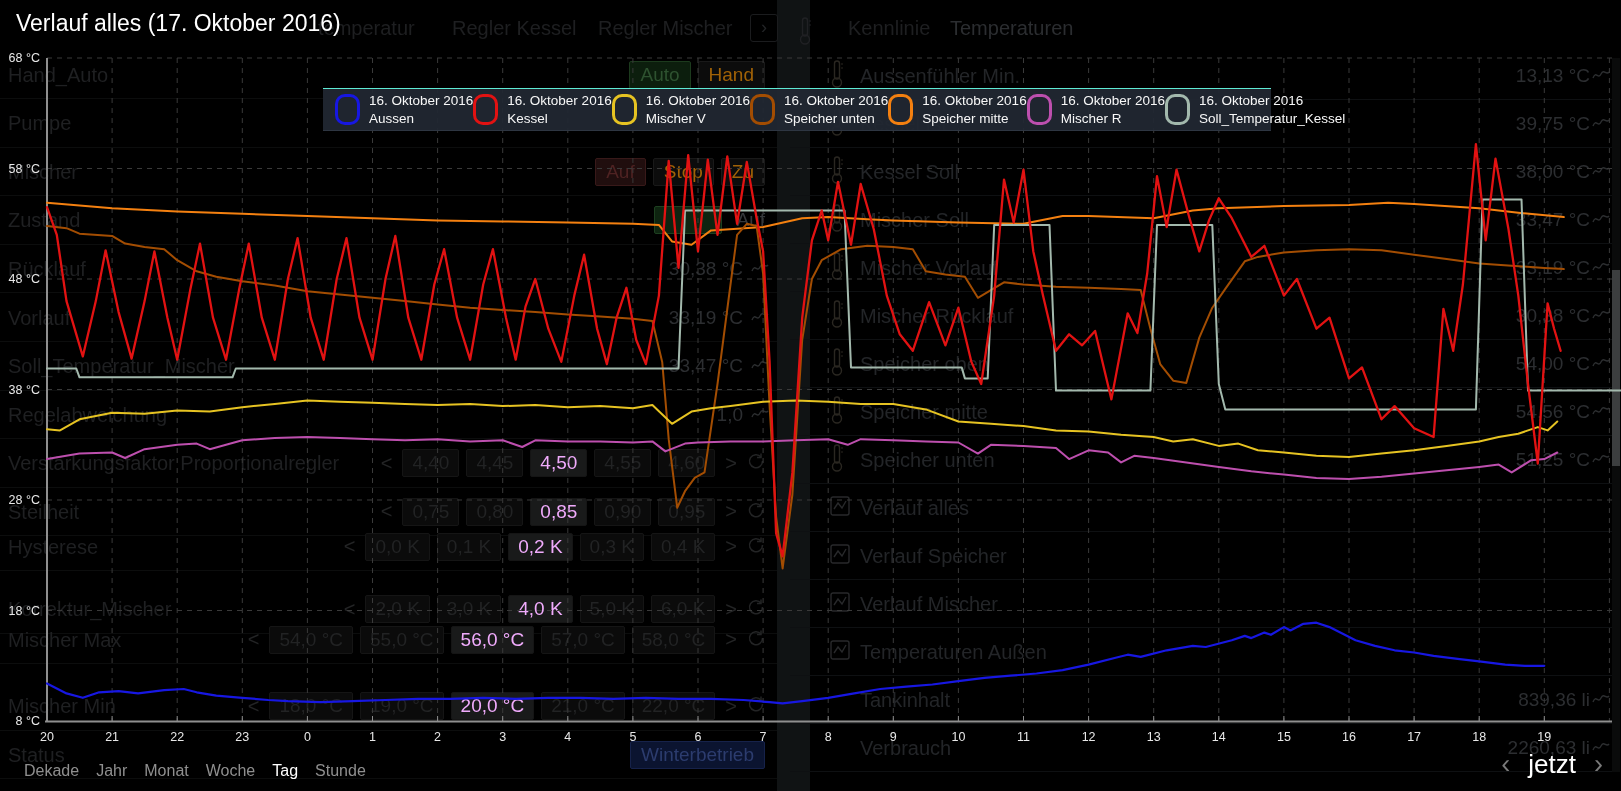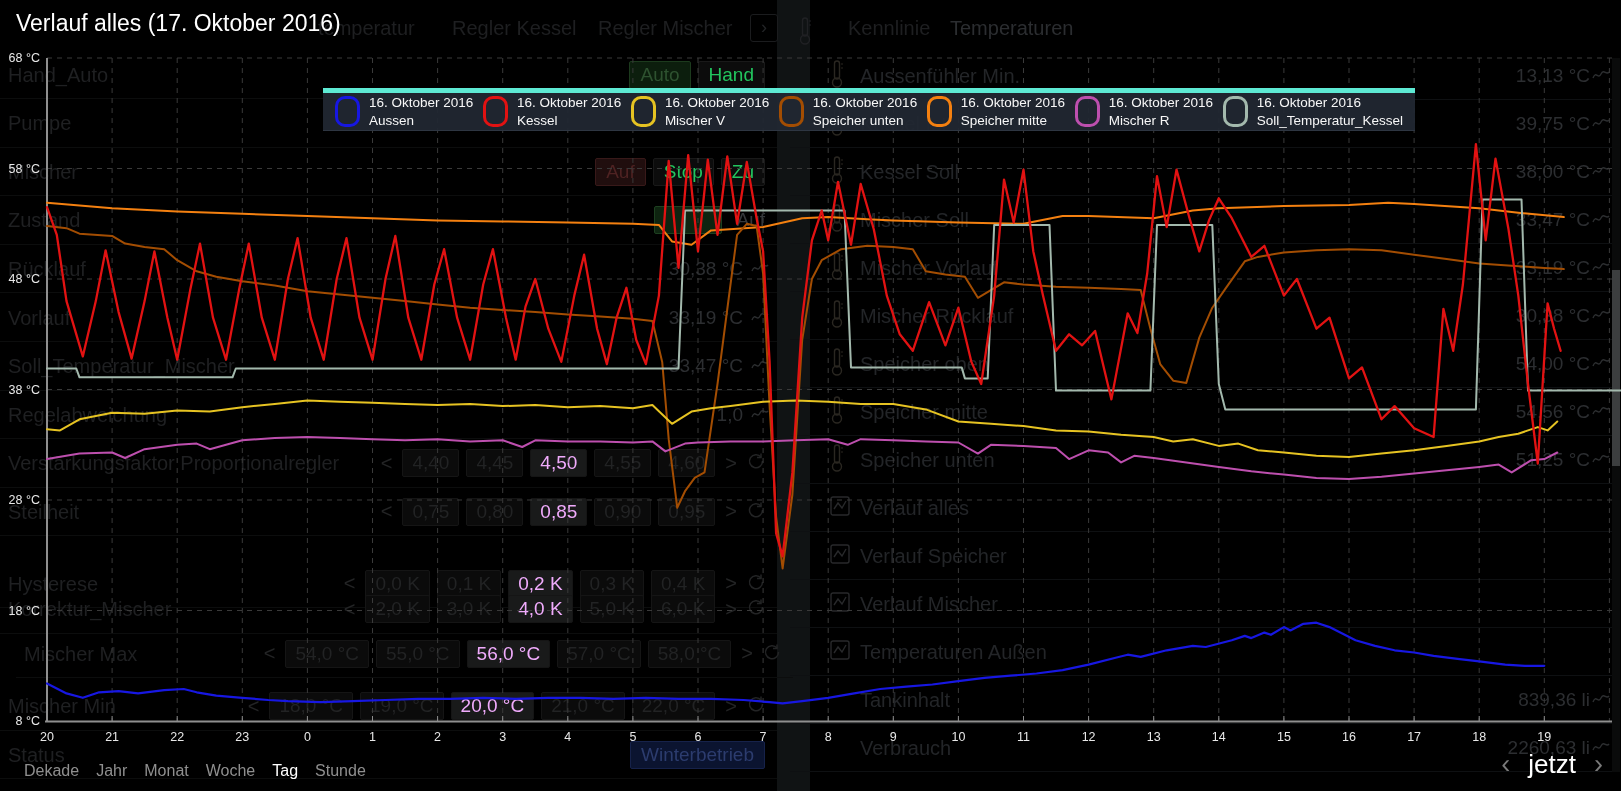--- a/index.html
+++ b/index.html
@@ -22,32 +22,32 @@
   .bgval{position:absolute;right:34px;top:50%;transform:translateY(-50%);
          font-size:19px;color:#2c2e31;white-space:nowrap;}
   .sqg{position:absolute;right:8px;top:50%;transform:translateY(-50%);}
   .ctrl{position:absolute;right:12px;top:50%;transform:translateY(-50%);
         display:flex;align-items:center;gap:7px;}
   .arr{font-size:20px;color:#232425;padding:0 3px;}
   .opt{font-size:19px;color:#222324;background:#0b0b0b;border:1px solid #151515;
        padding:2px 9px;border-radius:2px;white-space:nowrap;}
   .opt.sel{background:#191a1a;color:#f0abfc;}
   .dimbtn{font-size:19px;padding:2px 10px;border-radius:2px;white-space:nowrap;
-          background:#0c0c0c;border:1px solid #191919;color:#22c55e;}
+          background:#0c0c0c;border:1px solid #191919;color:#a16207;}
   .dimbtn.green{background:#0c1e0d;border-color:#1c3a1d;color:#2e5230;}
   .dimbtn.red{background:#200e0e;border-color:#381919;color:#4e2222;}
   .dimbtn.navy{background:#0b1430;border-color:#16224a;color:#2c3c6e;}
   .indbox{width:66px;height:26px;background:#0e2410;border:1px solid #1d4020;border-radius:2px;}
   .indtxt{font-size:19px;color:#35383b;margin-left:7px;}
   .bgscroll{position:absolute;right:1px;top:58px;width:8px;height:714px;background:#0a0b0b;}
   .bgscroll i{position:absolute;left:0;top:212px;width:8px;height:196px;background:#3c3e3f;display:block;}
   
   svg.chart{position:absolute;left:0;top:0;}
-  .legend{position:absolute;left:323px;top:88px;width:1092px;height:43px;box-sizing:border-box;
-          background:rgba(33,40,51,0.93);border-top:5px solid #5eead4;border-bottom:1px solid #2e3642;
+  .legend{position:absolute;left:323px;top:88px;width:948px;height:43px;box-sizing:border-box;
+          background:rgba(33,40,51,0.93);border-top:1px solid #5eead4;border-bottom:1px solid #2e3642;
           display:flex;align-items:center;justify-content:space-between;padding:0 12px;}
   .litem{display:flex;align-items:center;gap:9px;cursor:pointer;}
   .lsw{width:25px;height:31px;border-radius:10px;border:3px solid #fff;box-sizing:border-box;}
   .ltxt{font-size:13.5px;line-height:1.32;color:#f7f7f7;white-space:nowrap;}
   
   header{position:absolute;left:0;top:0;right:0;height:46px;}
   .title{position:absolute;left:16px;top:10px;font-size:23px;color:#ffffff;white-space:nowrap;}
   .wctrls{position:absolute;right:14px;top:11px;display:flex;align-items:center;gap:17px;}
   .wbtn{font-size:20px;color:#ececec;cursor:pointer;}
   .xbtn{font-size:22px;color:#c9c9c9;cursor:pointer;margin-left:4px;}
@@ -159,21 +159,21 @@
             <span class="opt sel">0,85</span>
             <span class="opt">0,90</span>
             <span class="opt">0,95</span>
             <span class="arr">&gt;</span>
             <span><svg width="18" height="18" viewBox="0 0 18 18">
                 <path d="M14 5a6.5 6.5 0 1 0 1.5 4" fill="none" stroke="#232425" stroke-width="1.5"></path>
                 <path d="M14 1.5 L14 5.5 L10 5.5" fill="none" stroke="#232425" stroke-width="1.5"></path>
               </svg></span>
           </div>
         </div>
-        <div class="bgrow" style="top: 560px;">
+        <div class="bgrow" style="top: 523px;">
           <span class="bglabel">Hysterese</span>
           <div class="ctrl">
             <span class="arr">&lt;</span>
             <span class="opt">0,0 K</span>
             <span class="opt">0,1 K</span>
             <span class="opt sel">0,2 K</span>
             <span class="opt">0,3 K</span>
             <span class="opt">0,4 K</span>
             <span class="arr">&gt;</span>
             <span><svg width="18" height="18" viewBox="0 0 18 18">
@@ -191,21 +191,21 @@
             <span class="opt sel">4,0 K</span>
             <span class="opt">5,0 K</span>
             <span class="opt">6,0 K</span>
             <span class="arr">&gt;</span>
             <span><svg width="18" height="18" viewBox="0 0 18 18">
                 <path d="M14 5a6.5 6.5 0 1 0 1.5 4" fill="none" stroke="#232425" stroke-width="1.5"></path>
                 <path d="M14 1.5 L14 5.5 L10 5.5" fill="none" stroke="#232425" stroke-width="1.5"></path>
               </svg></span>
           </div>
         </div>
-        <div class="bgrow" style="top: 630px; margin-left: 16px;">
+        <div class="bgrow" style="top: 616px;">
           <span class="bglabel">Mischer Max</span>
           <div class="ctrl">
             <span class="arr">&lt;</span>
             <span class="opt">54,0 °C</span>
             <span class="opt">55,0 °C</span>
             <span class="opt sel">56,0 °C</span>
             <span class="opt">57,0 °C</span>
             <span class="opt">58,0 °C</span>
             <span class="arr">&gt;</span>
             <span><svg width="18" height="18" viewBox="0 0 18 18">

